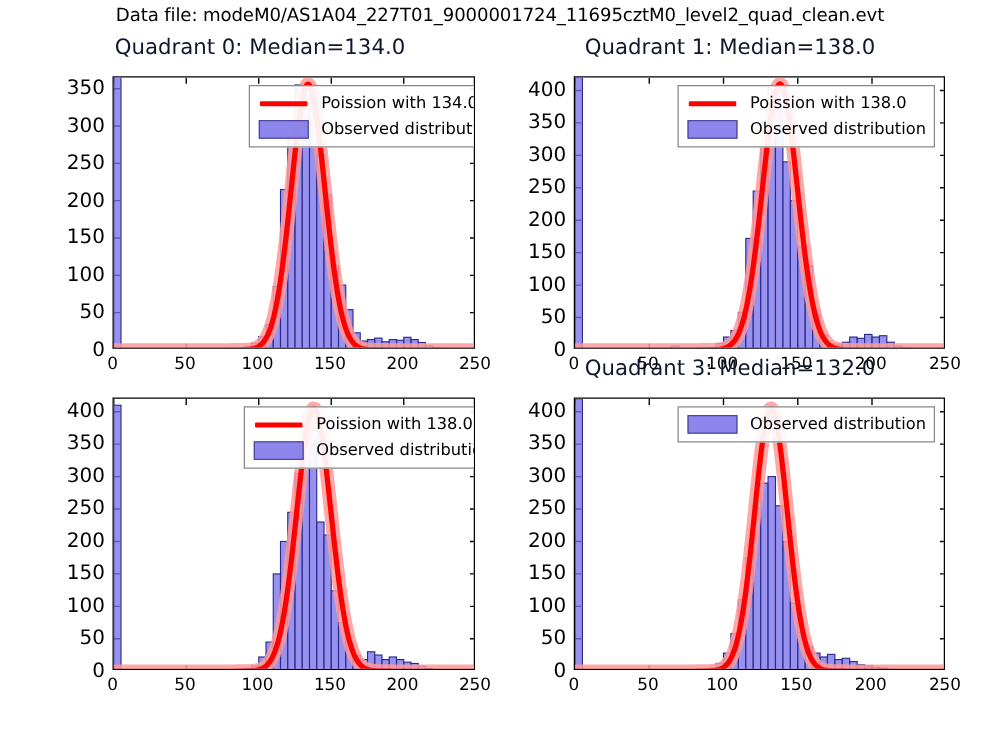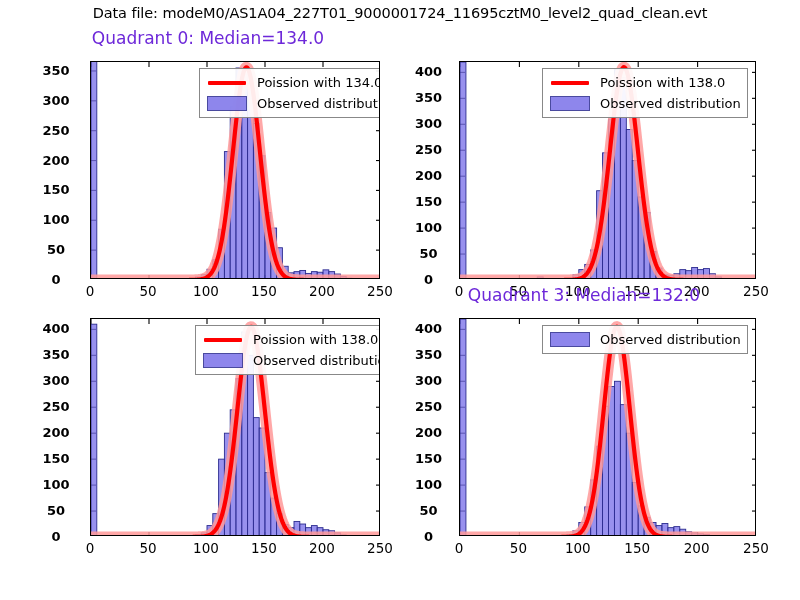--- a/index.html
+++ b/index.html
@@ -35,40 +35,39 @@
   .panel {
     position: absolute;
   }
   .panel-title {
     position: absolute;
     left: 0;
     top: 0;
     width: 100%;
     text-align: center;
     font-size: 17px;
-    color: #6d28d9;
+    color: #0f172a;
     white-space: nowrap;
   }
   .axes {
     position: absolute;
     box-sizing: border-box;
     border: 1.2px solid #000000;
     background: #ffffff;
     overflow: hidden;
   }
   .axes svg { display: block; }
   .ytick-label {
     position: absolute;
     right: 0;
-    text-align: center;
-    font-size: 13px;
+    text-align: right;
+    font-size: 16px;
     color: #000;
     transform: translateY(-50%);
     white-space: nowrap;
-    font-weight: bold;
   }
   .xtick-label {
     position: absolute;
     text-align: center;
     font-size: 13.5px;
     color: #000;
     transform: translateX(-50%);
     white-space: nowrap;
   }
   .legend {
@@ -214,20 +213,21 @@
             <div class="legend-row">
               <span class="legend-key">
                 <span class="key-patch"></span>
               </span>
               <span class="legend-label">Observed distribution</span>
             </div>
           </div>
         </div>
       </div>
       <div class="panel" style="left: 404px; top: 28px; width: 360px; height: 262px;">
+        <div class="panel-title">Quadrant 1: Median=138.0</div>
         <div class="ytick-label" style="width: 49px; left: 0px; top: 251px;">0</div>
         <div class="ytick-label" style="width: 49px; left: 0px; top: 225.048px;">50</div>
         <div class="ytick-label" style="width: 49px; left: 0px; top: 199.095px;">100</div>
         <div class="ytick-label" style="width: 49px; left: 0px; top: 173.143px;">150</div>
         <div class="ytick-label" style="width: 49px; left: 0px; top: 147.19px;">200</div>
         <div class="ytick-label" style="width: 49px; left: 0px; top: 121.238px;">250</div>
         <div class="ytick-label" style="width: 49px; left: 0px; top: 95.2857px;">300</div>
         <div class="ytick-label" style="width: 49px; left: 0px; top: 69.3333px;">350</div>
         <div class="ytick-label" style="width: 49px; left: 0px; top: 43.381px;">400</div>
         <div class="xtick-label" style="left: 55px; top: 255px;">0</div>

